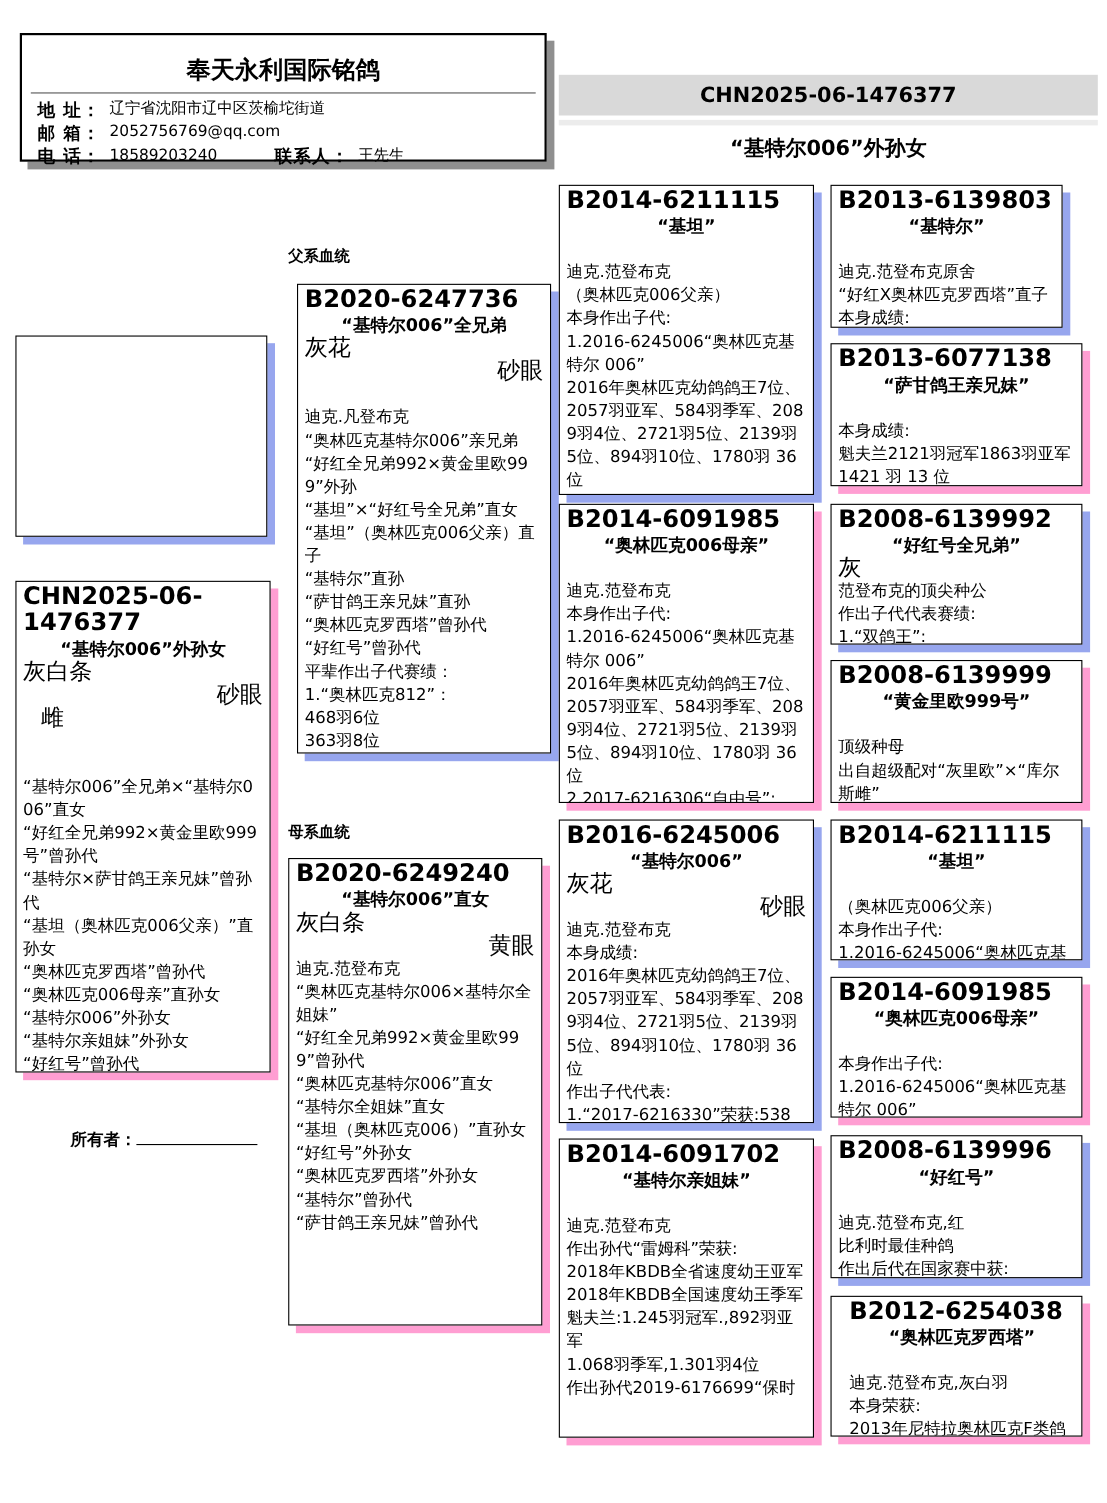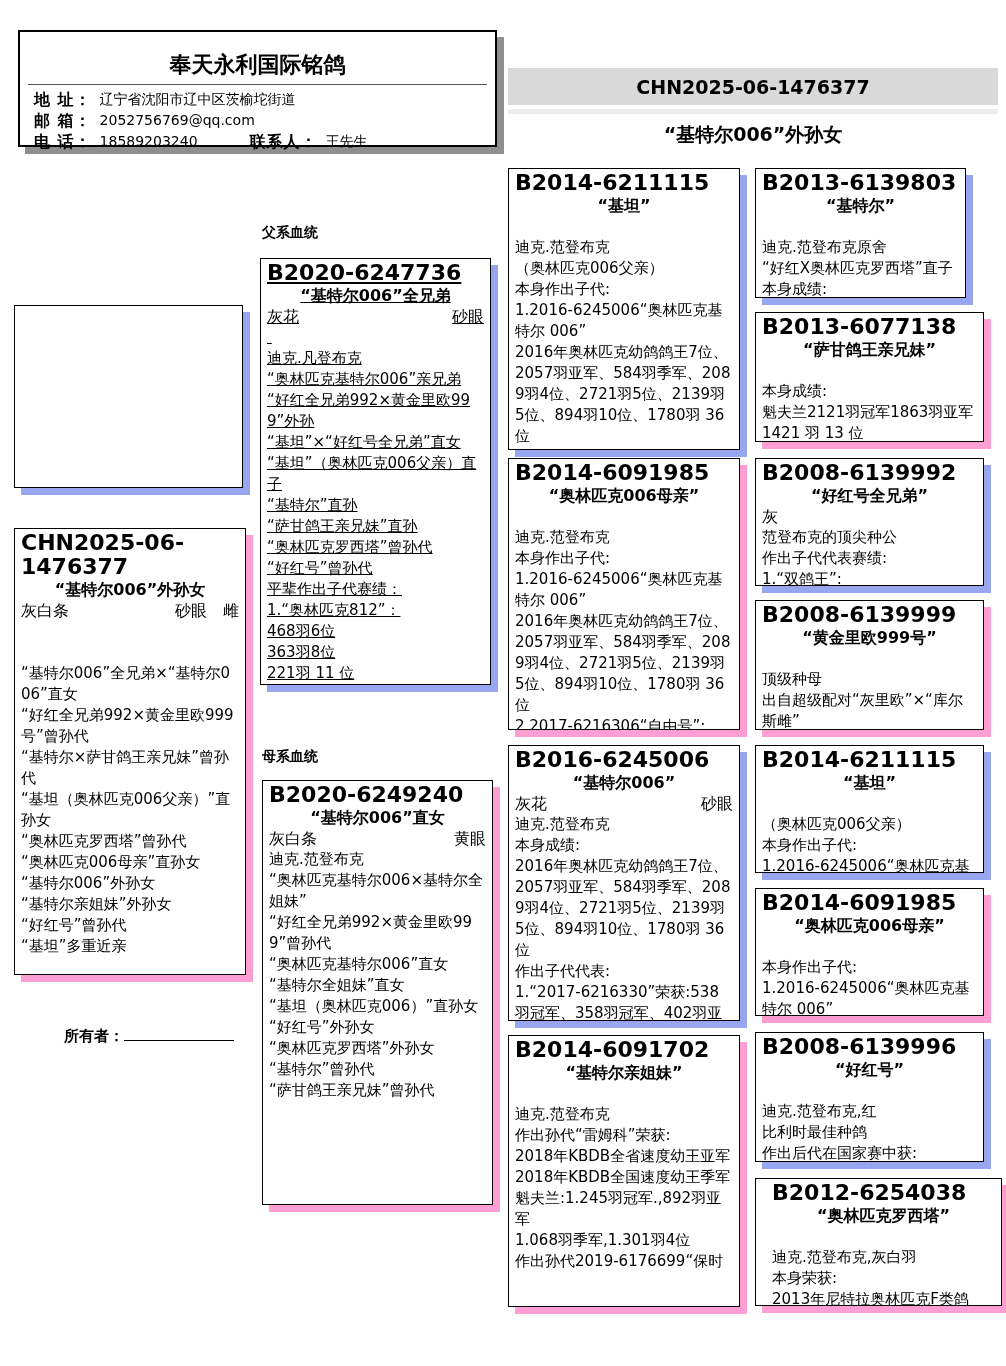--- a/index.html
+++ b/index.html
@@ -25,21 +25,21 @@
   .owner{position:absolute;left:64px;top:1026px;font-size:15px;font-weight:bold;}
   .owner-blank{display:inline-block;width:110px;border-bottom:1px solid #000;height:14px;vertical-align:baseline;}
   
   .pbox{position:absolute;background:#fff;border:1.5px solid #000;box-sizing:border-box;
         overflow:hidden;padding:2px 6px 0;}
   .pbox.male{box-shadow:7px 7px 0 var(--male-sh);}
   .pbox.female{box-shadow:7px 7px 0 var(--female-sh);}
   .pbox.neutral{box-shadow:7px 7px 0 var(--male-sh);}
   .ring{font-weight:bold;font-size:22px;line-height:24px;text-align:left;}
   .pname{font-weight:bold;font-size:16px;line-height:21px;text-align:center;}
-  .attrs{display:flex;font-size:16px;line-height:21px;}
+  .attrs{display:flex;font-size:21px;line-height:21px;flex-direction:column;}
   .ar{margin-left:auto;}
   .sex{margin-left:16px;}
   .line{font-size:15px;line-height:21px;word-break:break-all;}
 </style>
 </head>
 <body>
 
 <div class="page" style="--male-sh: #97a6ee; --female-sh: #ff9ed2; --gray-sh: #8f8f8f; --banner-bg: #d9d9d9;">
 
   <div class="loft-card">
@@ -88,21 +88,21 @@
       <div class="line">“好红全兄弟992×黄金里欧999号”曾孙代</div>
       <div class="line">“基特尔×萨甘鸽王亲兄妹”曾孙代</div>
       <div class="line">“基坦（奥林匹克006父亲）”直孙女</div>
       <div class="line">“奥林匹克罗西塔”曾孙代</div>
       <div class="line">“奥林匹克006母亲”直孙女</div>
       <div class="line">“基特尔006”外孙女</div>
       <div class="line">“基特尔亲姐妹”外孙女</div>
       <div class="line">“好红号”曾孙代</div>
       <div class="line">“基坦”多重近亲</div>
     </div>
-  <div class="pbox male" style="left:260px;top:258px;width:231px;height:427px;text-decoration:underline;">
+  <div class="pbox male" style="left:270px;top:258px;width:231px;height:427px;">
       <div class="ring">B2020-6247736</div>
       <div class="pname">“基特尔006”全兄弟</div>
       <div class="attrs">
         <span>灰花</span>
         <span class="ar">砂眼</span>
       </div>
       <div class="line">&nbsp;</div>
       <div class="line">迪克.凡登布克</div>
       <div class="line">“奥林匹克基特尔006”亲兄弟</div>
       <div class="line">“好红全兄弟992×黄金里欧999”外孙</div>
@@ -232,21 +232,21 @@
       <div class="line">1.2016-6245006“奥林匹克基特尔 006”</div>
     </div>
   <div class="pbox male" style="left:755px;top:1032px;width:229px;height:130px;">
       <div class="ring">B2008-6139996</div>
       <div class="pname">“好红号”</div>
       <div class="line">&nbsp;</div>
       <div class="line">迪克.范登布克,红</div>
       <div class="line">比利时最佳种鸽</div>
       <div class="line">作出后代在国家赛中获:</div>
     </div>
-  <div class="pbox female" style="left:755px;top:1178px;width:247px;height:128px;padding-left:16px;">
+  <div class="pbox female" style="left:755px;top:1178px;width:229px;height:128px;padding-left:16px;">
       <div class="ring">B2012-6254038</div>
       <div class="pname">“奥林匹克罗西塔”</div>
       <div class="line">&nbsp;</div>
       <div class="line">迪克.范登布克,灰白羽</div>
       <div class="line">本身荣获:</div>
       <div class="line">2013年尼特拉奥林匹克F类鸽</div>
     </div>
 
 </div>
 

